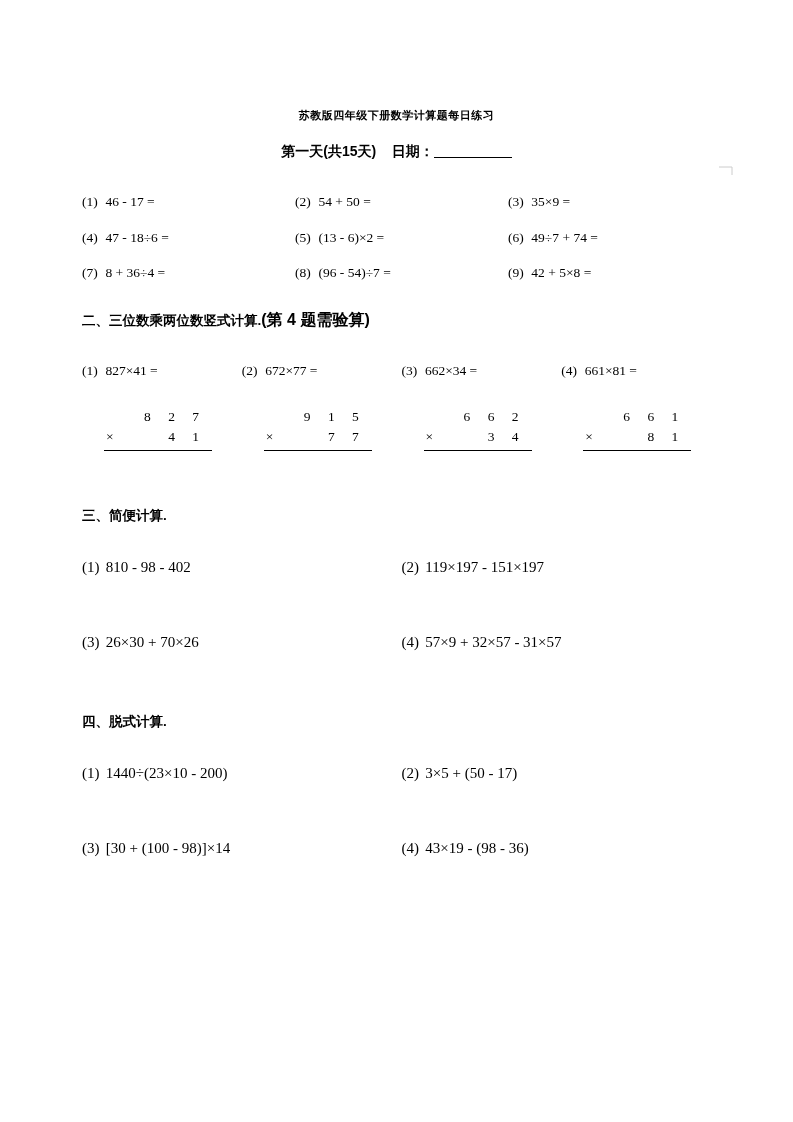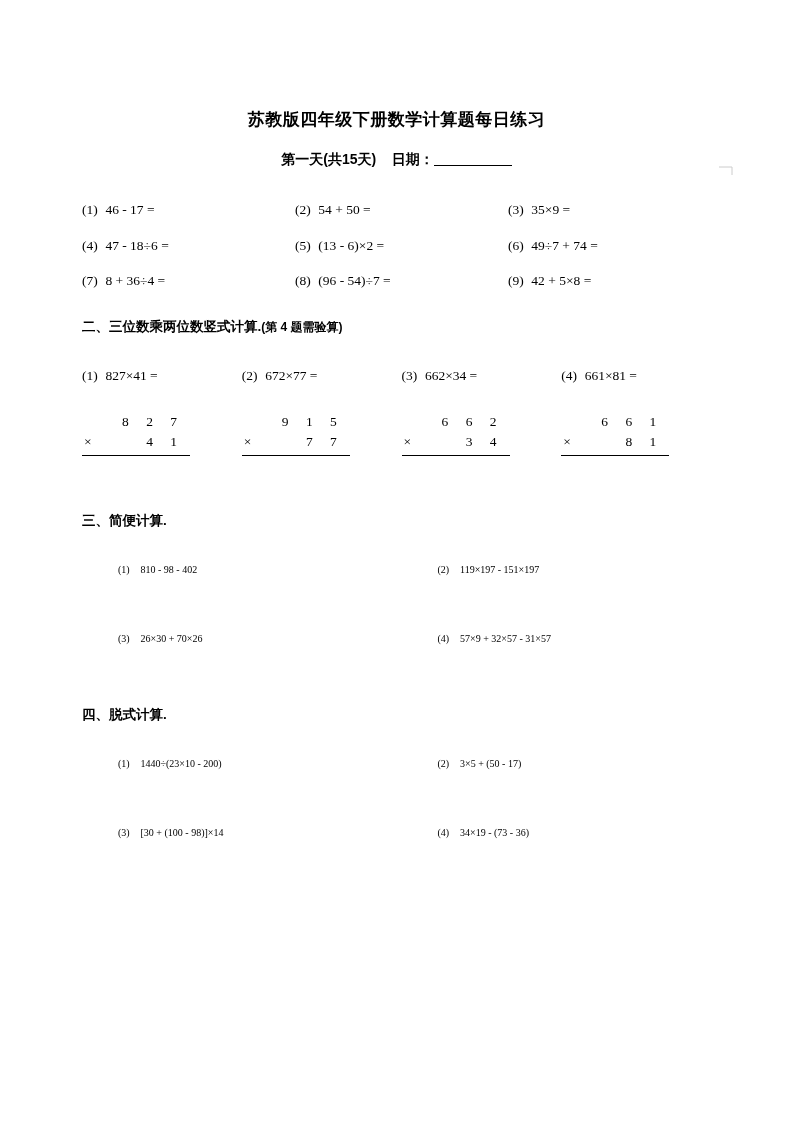--- a/index.html
+++ b/index.html
@@ -19,21 +19,21 @@
     position: relative;
     width: 793px;
     height: 1122px;
     box-sizing: border-box;
     padding: 0 72px;
   }
   .title {
     text-align: center;
     font-family: "Liberation Sans", sans-serif;
     font-weight: bold;
-    font-size: 17px;
+    font-size: 11px;
     letter-spacing: 0.5px;
     margin-top: 108px;
   }
   .subtitle {
     text-align: center;
     font-family: "Liberation Sans", sans-serif;
     font-weight: bold;
     font-size: 14px;
     margin-top: 20px;
   }
@@ -44,25 +44,26 @@
     vertical-align: -2px;
   }
   .section-head {
     font-family: "Liberation Sans", sans-serif;
     font-weight: bold;
     font-size: 13.5px;
     margin-top: 30px;
     margin-left: 10px;
   }
   .section-head .small {
-    font-size: 12px;
+    font-size: 16px;
   }
   .row {
     display: flex;
     margin-left: 10px;
+    justify-content: center;
   }
   .grp-3 .cell {
     width: 33.33%;
     font-size: 13.5px;
     line-height: 1;
   }
   .q-num {
     display: inline-block;
     min-width: 20px;
   }
@@ -83,20 +84,21 @@
     margin-left: 10px;
   }
   .v-cell {
     width: 25%;
     font-size: 13.5px;
   }
   .v-expr {
     margin-bottom: 28px;
   }
   .v-sum {
+    margin-left: 22px;
     width: 108px;
     font-size: 13.5px;
   }
   .v-line1 {
     text-align: right;
     letter-spacing: 7px;
     padding-right: 6px;
     line-height: 1.5;
   }
   .v-line2 {
@@ -118,22 +120,21 @@
 
   
   .two-col {
     margin-top: 34px;
   }
   .two-col .row {
     margin-bottom: 0;
   }
   .two-col .cell {
     width: 50%;
-    font-size: 10px;
-    margin-left: 36px;
+    font-size: 15px;
   }
   .gap-line {
     height: 58px;
   }
   .gap-line-lg {
     height: 58px;
   }
   .corner {
     position: absolute;
     top: 58px;
@@ -311,18 +312,18 @@
       </div>
     </div>
     <div class="gap-line-lg"></div>
     <div class="row">
       <div class="cell">
         <span class="q-num">(3)</span>
         <span>[30 + (100 - 98)]×14</span>
       </div>
       <div class="cell">
         <span class="q-num">(4)</span>
-        <span>34×19 - (73 - 36)</span>
+        <span>43×19 - (98 - 36)</span>
       </div>
     </div>
   </div>
 
 </div>
 
 </body></html>

